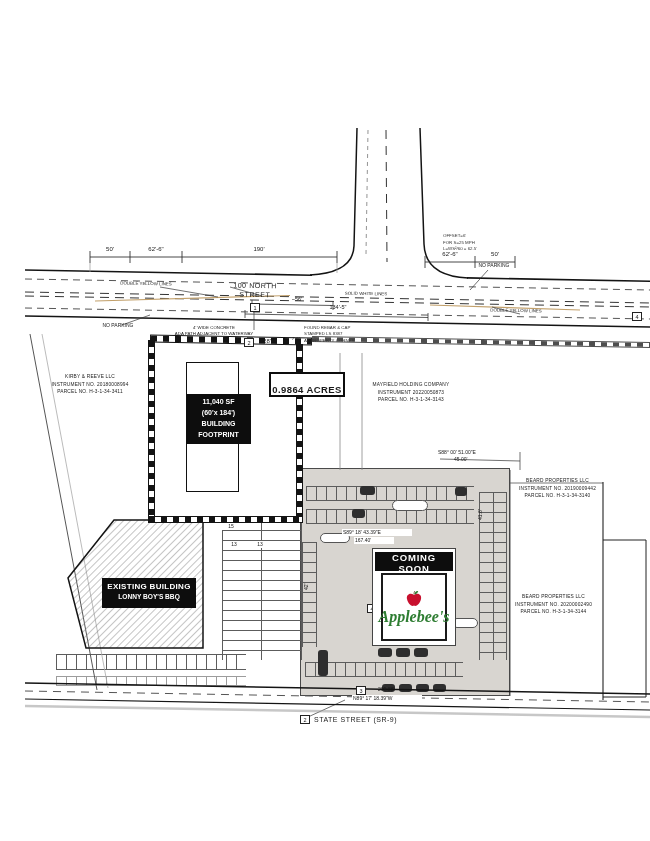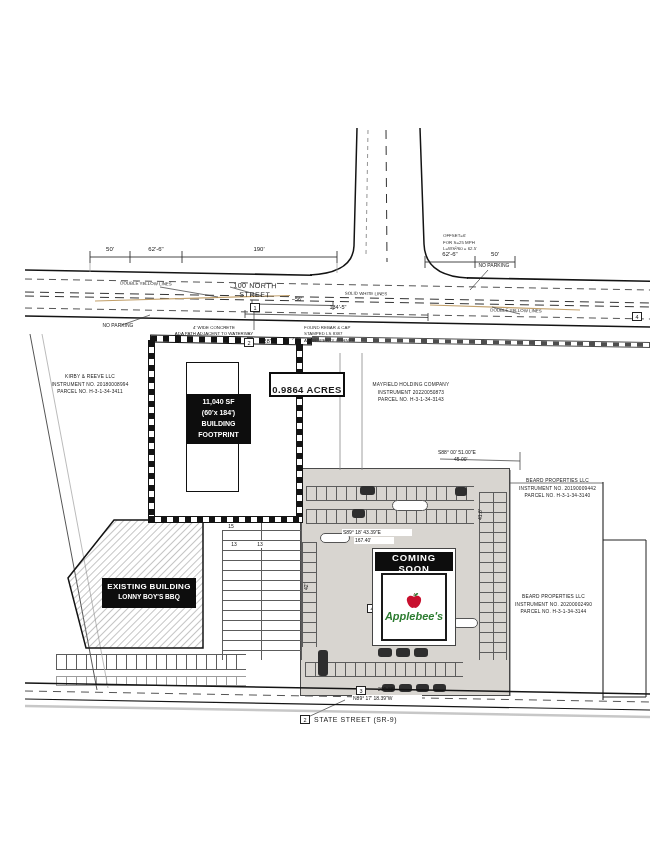--- a/index.html
+++ b/index.html
@@ -16,21 +16,21 @@
   .title{font-size:31px;font-weight:700;letter-spacing:0;transform:scaleX(.93);white-space:nowrap}
   .chkH{background:repeating-linear-gradient(90deg,#141414 0 6px,#fff 6px 12px);border:1px solid #141414}
   .chkV{background:repeating-linear-gradient(180deg,#141414 0 6px,#fff 6px 12px);border:1px solid #141414}
   .stV{background:repeating-linear-gradient(90deg,#5c5c5c 0 1px,transparent 1px 10px);border-top:1px solid #5c5c5c;border-bottom:1px solid #5c5c5c}
   .stH{background:repeating-linear-gradient(180deg,#5c5c5c 0 1px,transparent 1px 10px);border-left:1px solid #5c5c5c;border-right:1px solid #5c5c5c}
   .blob{background:#2e2e2e;border-radius:3px;position:absolute}
   .isl{background:#fff;border:1px solid #555;border-radius:6px;position:absolute}
   .mbox{position:absolute;width:10px;height:9px;border:1px solid #222;background:#fff;font-size:5.5px;display:flex;align-items:center;justify-content:center}
   .parcel{font-size:4.8px;line-height:1.6;text-align:center;color:#222;letter-spacing:.2px}
   .blackbox{background:#0d0d0d;color:#fff;text-align:center}
-  .brand{font-family:Liberation Sans, sans-serif;font-style:italic;font-weight:700;color:#2e7d32;font-size:11px;line-height:1}
+  .brand{font-family:Liberation Serif, serif;font-style:italic;font-weight:700;color:#2e7d32;font-size:16px;line-height:1}
   .rot90{transform:rotate(-90deg);transform-origin:left top}
   .tilt{transform:rotate(1deg)}
 </style>
 </head>
 <body>
 
 <div id="canvas">
 
   <div class="abs" style="left:300px;top:468px;width:210px;height:228px;background:#d8d5d0;border:1px solid #4a4a4a;background-image:radial-gradient(#c5c2bd .6px,transparent .6px);background-size:4px 4px"></div>
 

